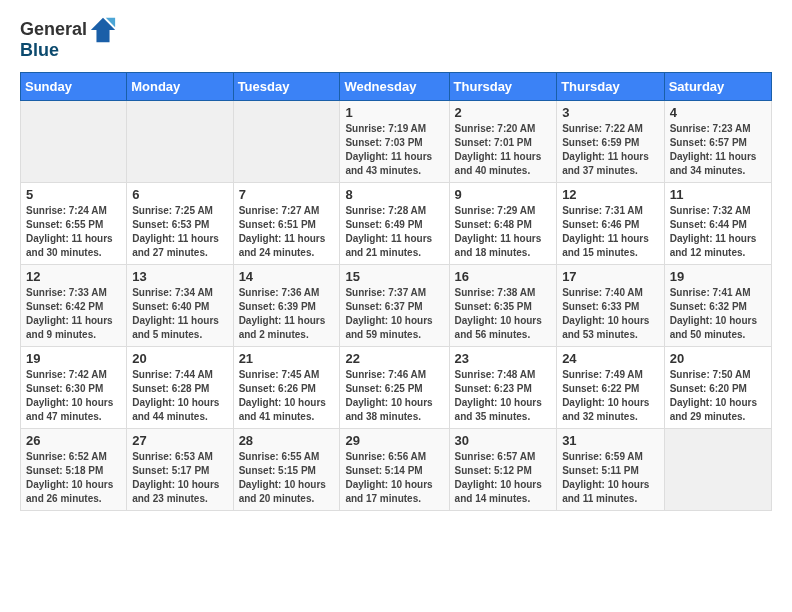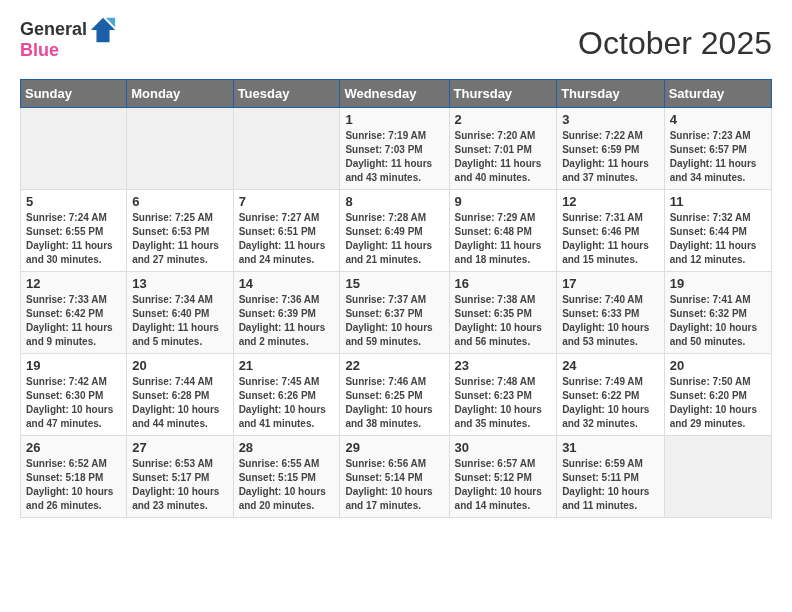--- a/index.html
+++ b/index.html
@@ -9,35 +9,35 @@
       width: 792px;
       min-height: 612px;
     }
     .page {
       width: 792px;
       padding: 16px 20px 20px 20px;
     }
     .header {
       display: flex;
       justify-content: space-between;
-      align-items: flex-end;
-      margin-bottom: 17px;
+      align-items: flex-start;
+      margin-bottom: 10px;
     }
     .logo {
       display: flex;
       align-items: center;
       gap: 0;
     }
     .logo-text {
       font-size: 18px;
       font-weight: bold;
       line-height: 1.2;
     }
     .logo-general { color: #333; }
-    .logo-blue { color: #ec4899; }
+    .logo-blue { color: #0c4a6e; }
     .logo-icon {
       width: 28px;
       height: 28px;
       margin-left: 2px;
     }
     .title-block {
       text-align: right;
     }
     .month-title {
       font-size: 32px;
@@ -48,21 +48,21 @@
       font-size: 15px;
       color: #333;
       font-weight: bold;
     }
     .calendar {
       width: 100%;
       border-collapse: collapse;
       border: 1px solid #ccc;
     }
     .calendar th {
-      background-color: #737373;
+      background-color: #3b82f6;
       color: white;
       font-size: 13px;
       padding: 6px 4px;
       text-align: left;
       border: 1px solid #1a5fa8;
       font-weight: bold;
     }
     .calendar td {
       vertical-align: top;
       width: 113px;
@@ -107,21 +107,20 @@
           <span class="logo-text logo-general">General</span>
           <svg class="logo-icon" viewBox="0 0 30 30">
             <polygon points="15,2 28,15 22,15 22,28 8,28 8,15 2,15" fill="#1a5fa8"></polygon>
             <polygon points="18,2 28,12 28,2" fill="#4da6d6"></polygon>
           </svg>
         </div>
         <span class="logo-text logo-blue" style="margin-top:-4px;margin-left:0;">Blue</span>
       </div>
     </div>
     <div class="title-block">
-      <div class="month-title">October 2025</div>
     </div>
   </div>
 
   <table class="calendar">
     <thead>
       <tr>
         <th>Sunday</th>
         <th>Monday</th>
         <th>Tuesday</th>
         <th>Wednesday</th>

